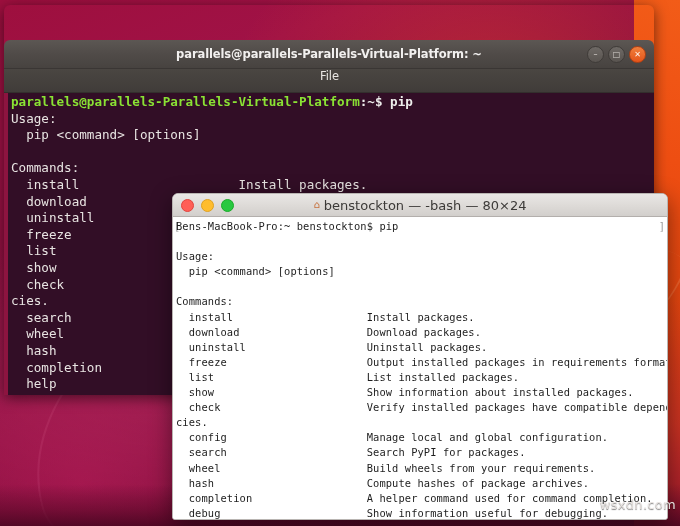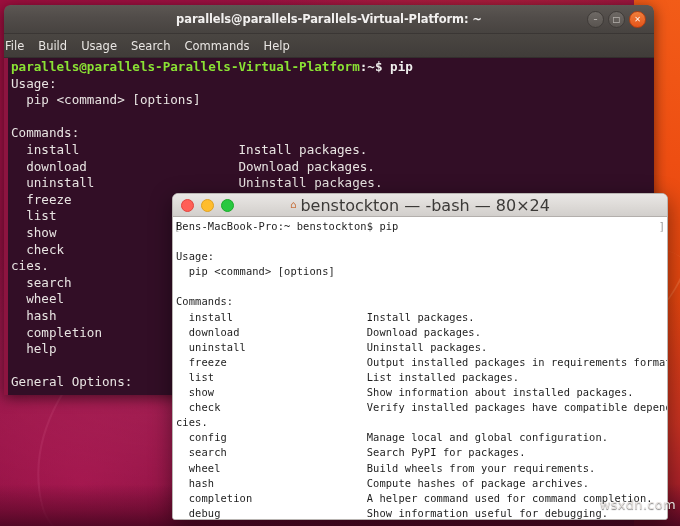--- a/index.html
+++ b/index.html
@@ -118,20 +118,21 @@
     box-shadow: 0 3px 14px rgba(0,0,0,0.55);
     overflow: hidden;
   }
 
   #ubuntu-titlebar {
     position: relative;
     height: 28px;
     background: linear-gradient(180deg, #5c5753 0%, #514c49 45%, #474340 100%);
     border-bottom: 1px solid #3a3634;
     border-radius: 6px 6px 0 0;
+    margin-top: 35px;
   }
   #ubuntu-title {
     position: absolute;
     left: 0; right: 0; top: 0;
     line-height: 28px;
     text-align: center;
     color: #f2f0ef;
     font-size: 11.5px;
     font-weight: bold;
     font-family: "DejaVu Sans", sans-serif;
@@ -165,20 +166,21 @@
   }
 
   #ubuntu-menubar {
     height: 23px;
     background: linear-gradient(180deg, #4a4642 0%, #403c39 100%);
     display: flex;
     align-items: center;
     padding-left: 1px;
     gap: 14px;
     border-bottom: 1px solid #332f2d;
+    flex-direction: column;
   }
   .u-menu-item {
     color: #e9e6e3;
     font-size: 11.5px;
     font-family: "DejaVu Sans", sans-serif;
     white-space: nowrap;
   }
 
   #ubuntu-body {
     position: relative;
@@ -269,21 +271,21 @@
     justify-content: center;
     gap: 4px;
   }
   #mac-home-icon {
     font-size: 10px;
     color: #c7703c;
     line-height: 1;
   }
   #mac-title {
     color: #3c3a38;
-    font-size: 16px;
+    font-size: 13px;
     font-family: "DejaVu Sans", sans-serif;
   }
 
   #mac-body {
     position: relative;
     height: 303px;
     background: #ffffff;
     overflow: hidden;
   }
   #mac-term-text {

